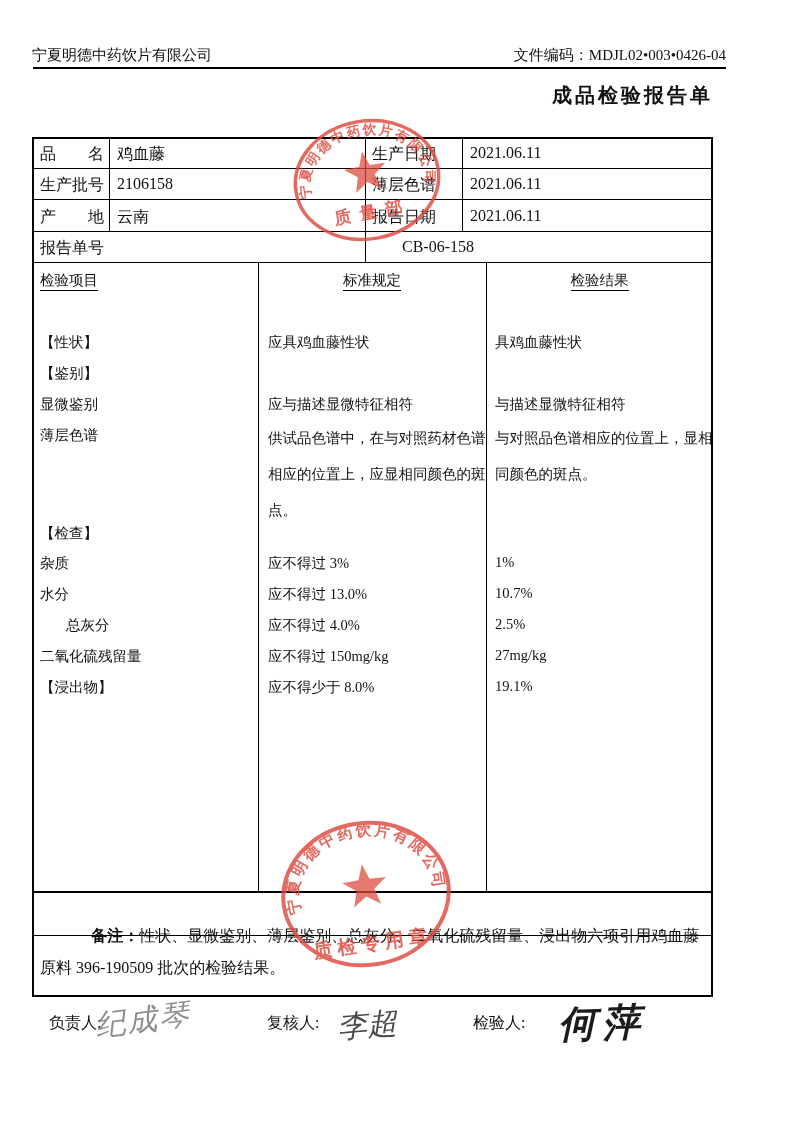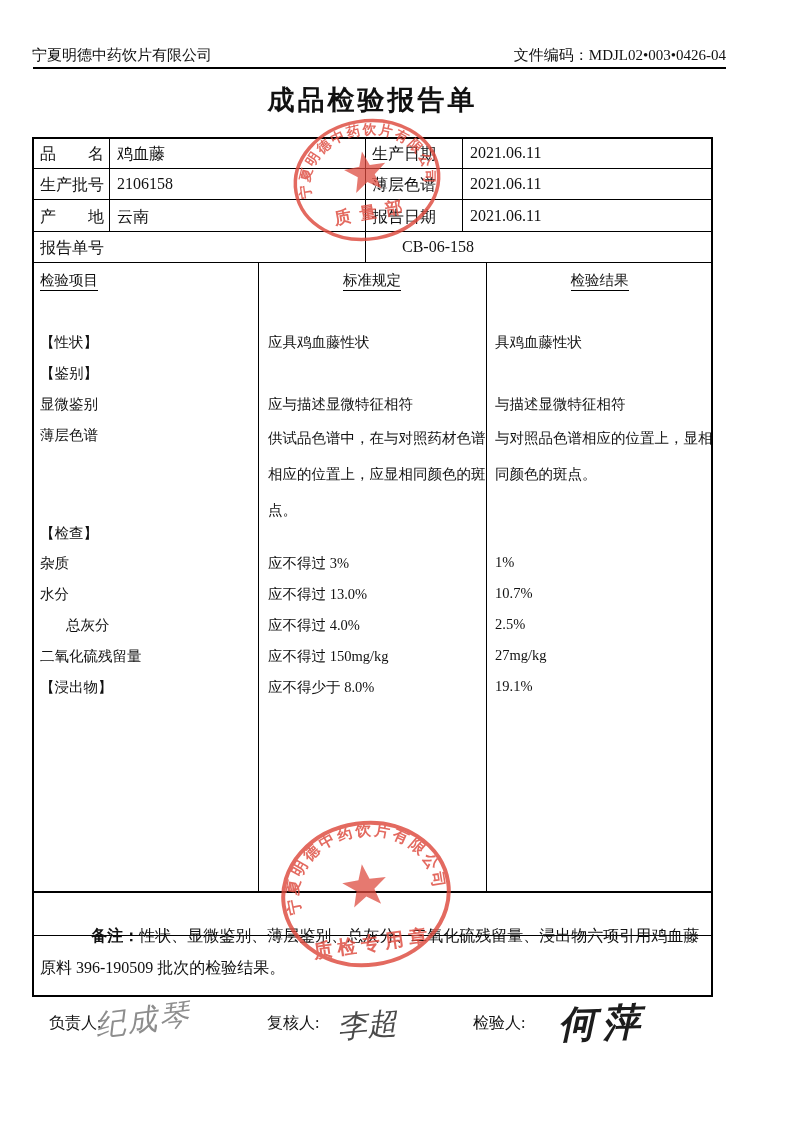--- a/index.html
+++ b/index.html
@@ -6,21 +6,21 @@
   body { background:#ffffff; font-family:"Liberation Serif","DejaVu Serif",serif; color:#111; }
   .page { position:relative; width:800px; height:1131px; background:#fff; overflow:hidden; }
   .t { position:absolute; white-space:nowrap; font-size:16px; }
   .mt { font-size:14.5px; }  
   .wrap { white-space:normal; line-height:36px; width:220px; }
   .hline { position:absolute; background:#000; height:1px; }
   .vline { position:absolute; background:#000; width:1px; }
   .outer-box { position:absolute; left:32px; top:137px; width:681px; height:860px; border:2px solid #000; }
   .col-head { border-bottom:1px solid #000; padding-bottom:2px; }
   .centered { text-align:center; white-space:nowrap; }
-  .title { position:absolute; left:32px; width:681px; text-align:center; font-size:27px; font-weight:bold; letter-spacing:3px; }
+  .title { position:absolute; left:32px; width:681px; text-align:right; font-size:20px; font-weight:bold; letter-spacing:3px; }
   .stamp { position:absolute; opacity:0.82; pointer-events:none; }
   .sig { position:absolute; font-style:italic; white-space:nowrap; }
   .conclusion-row { position:absolute; left:32px; top:903px; width:681px; text-align:center; font-size:17px; white-space:nowrap; }
   .remark-block { position:absolute; left:40px; top:920px; width:668px; font-size:16px; line-height:32px; text-indent:3.2em; }
   b.lab { font-weight:bold; }
 </style>
 </head>
 <body>
 
 <div class="page">

